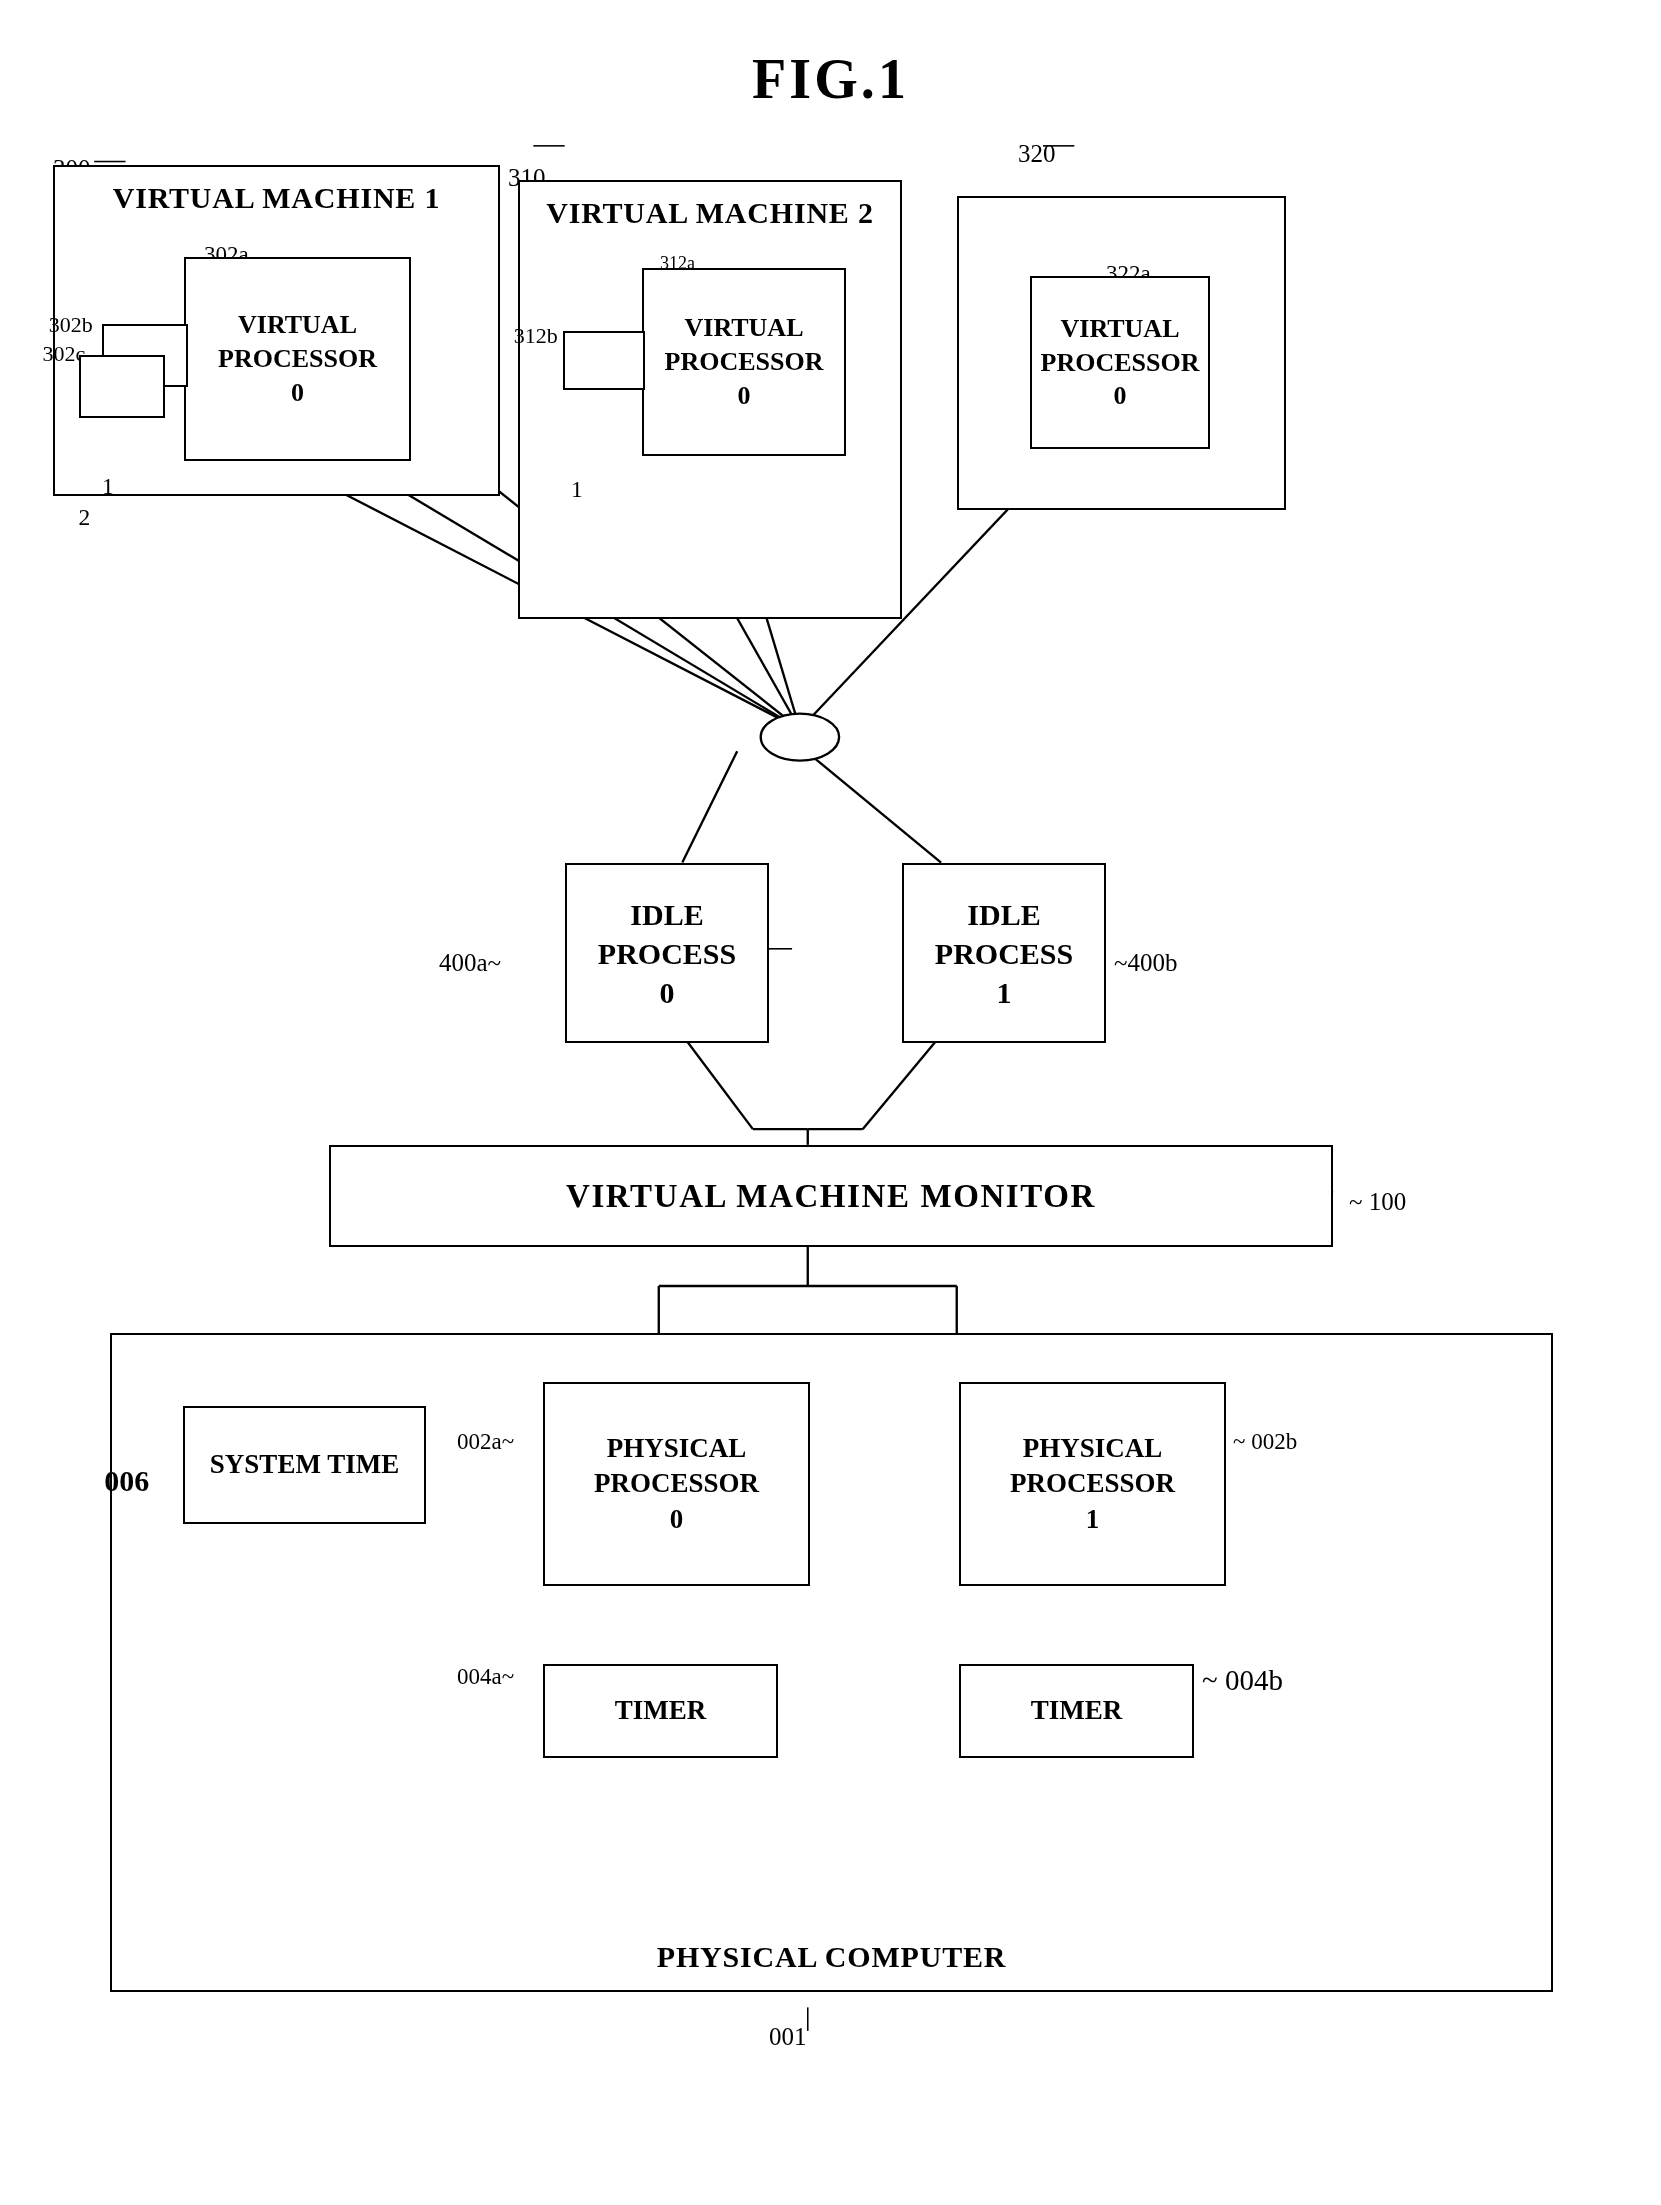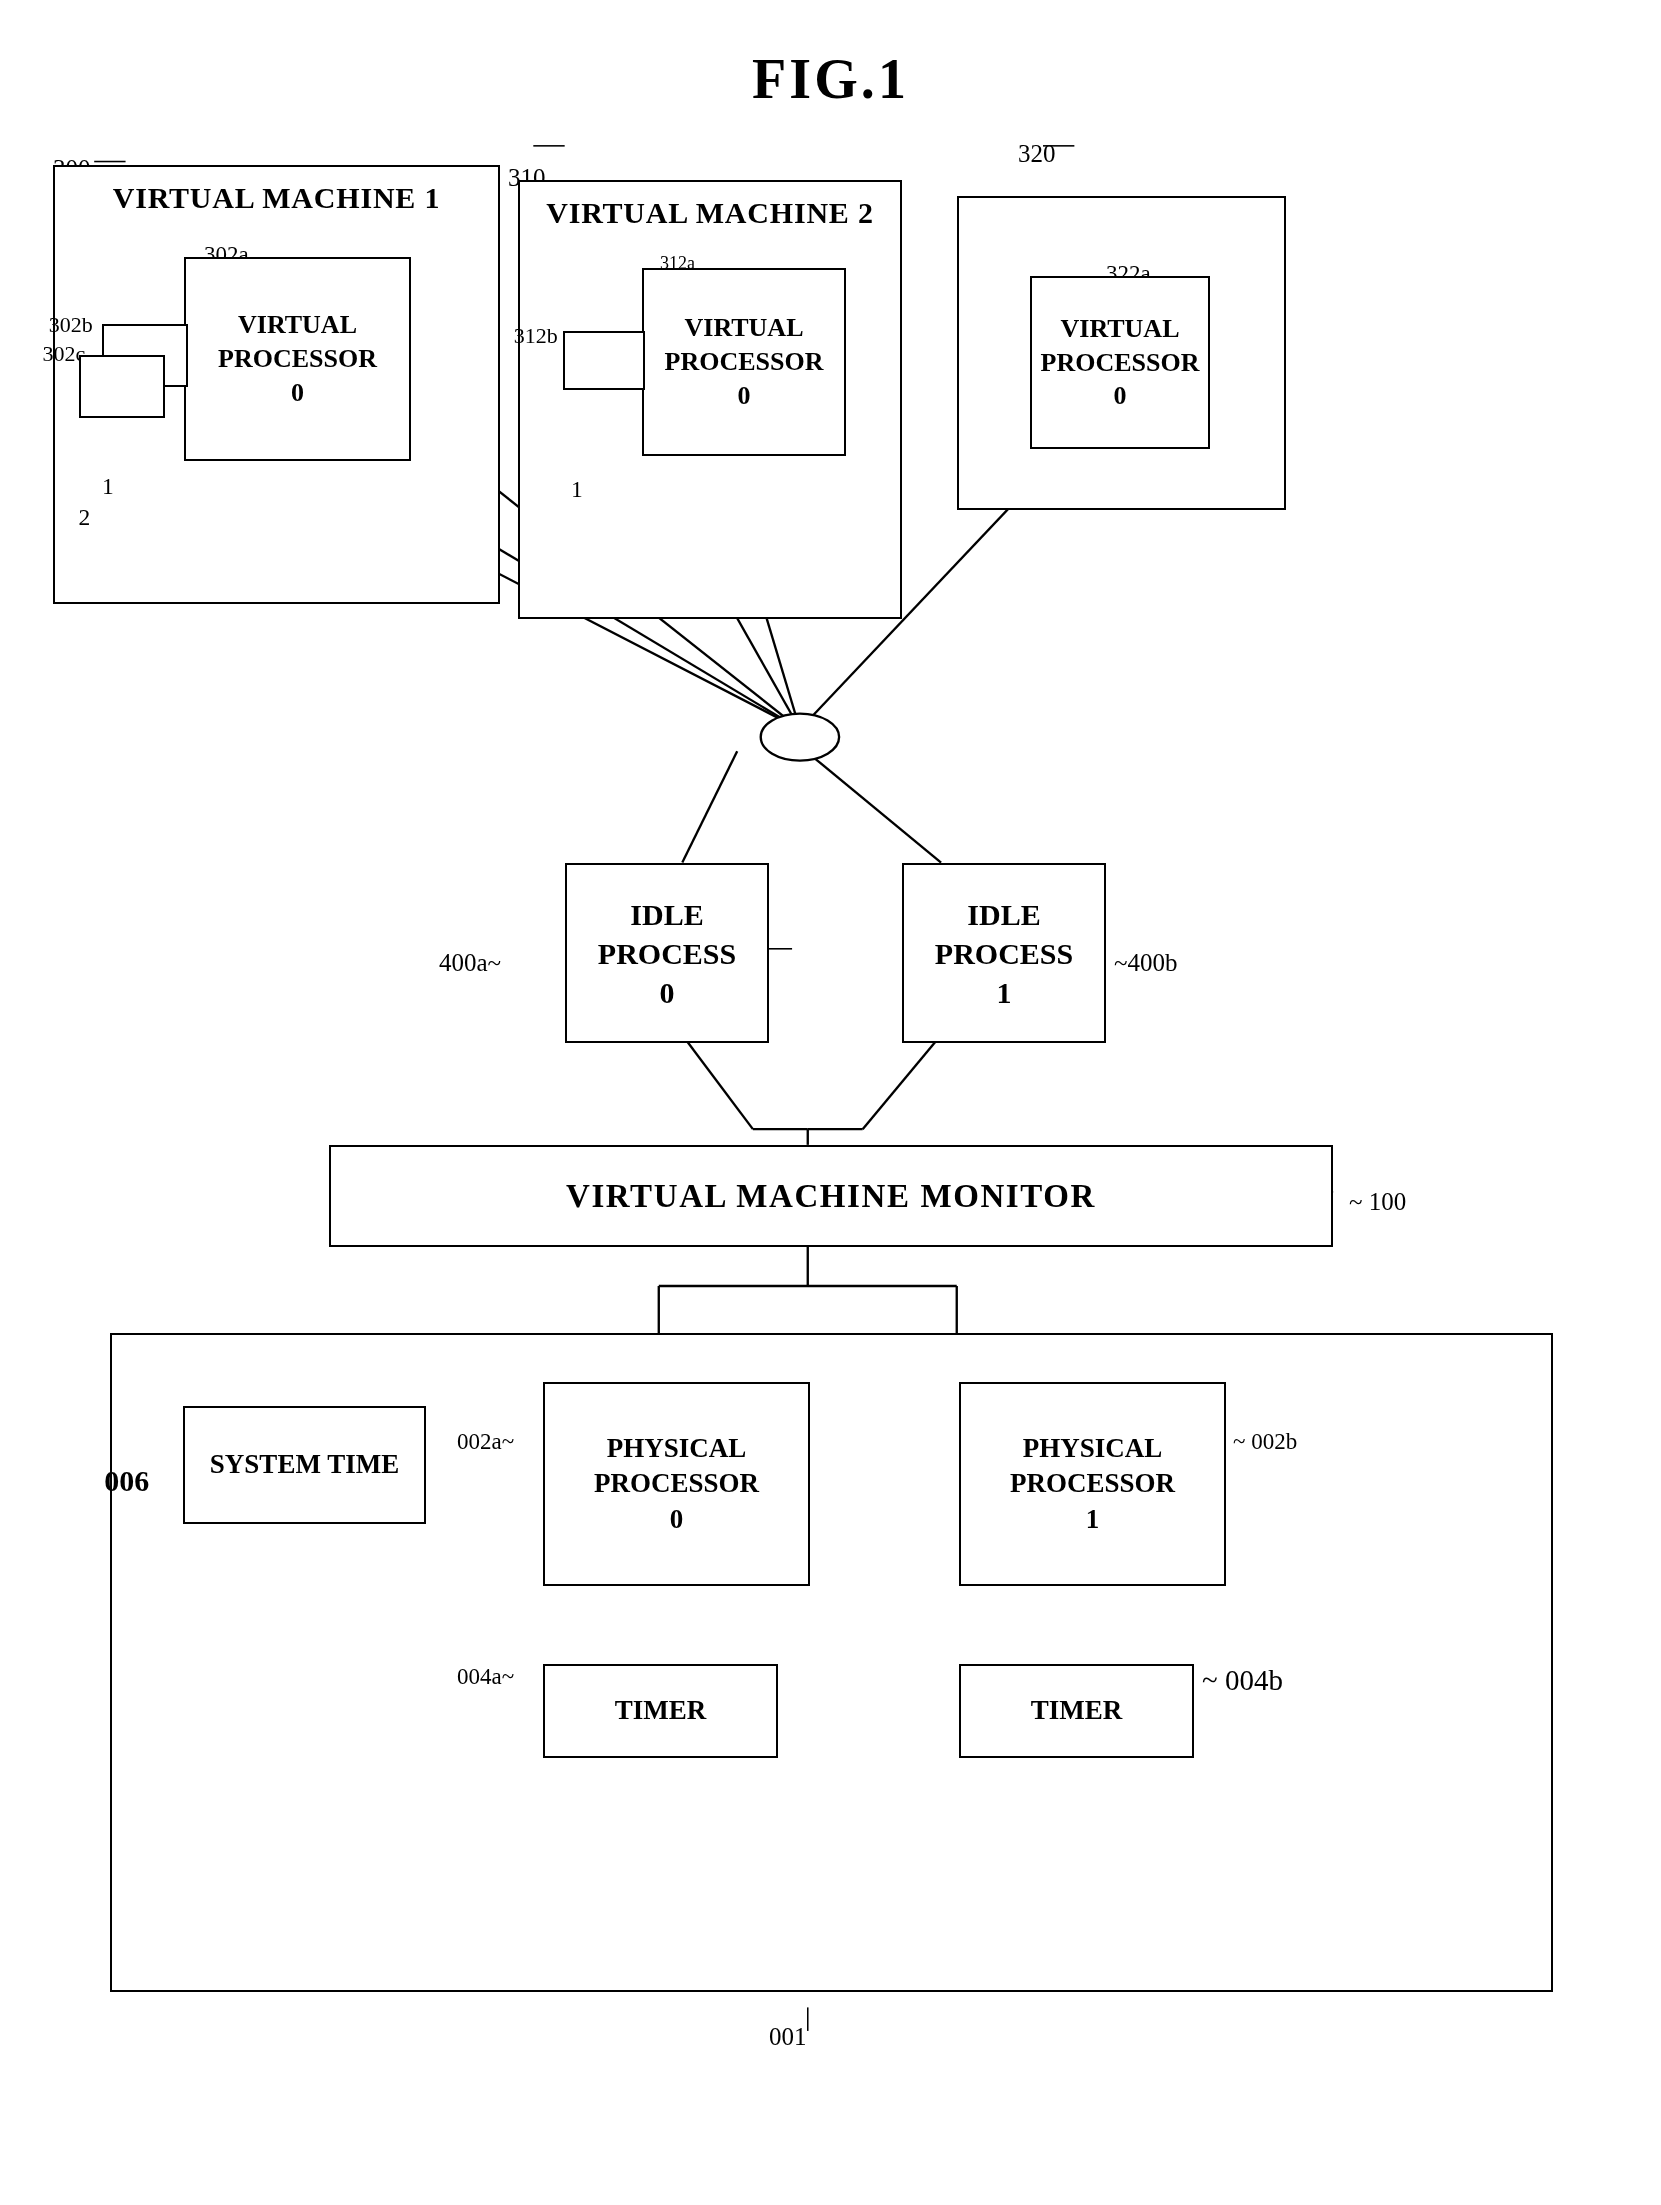--- a/index.html
+++ b/index.html
@@ -228,21 +228,21 @@
   <line x1="1540" y1="2120" x2="1500" y2="2120" stroke="#000" stroke-width="2"></line>
 
 </svg>
 
 <div class="fig-title">FIG.1</div>
 
 <div class="ref" style="top:155px; left:53px;">300</div>
 <div class="ref" style="top:140px; left:508px;margin-top:24px;">310</div>
 <div class="ref" style="top:140px; left:1018px;">320</div>
 
-<div class="vm-box vm-box-1" style="position:absolute; top:165px; left:53px; width:447px; height:439px;">
+<div class="vm-box vm-box-1" style="position:absolute; top:165px; left:53px; width:447px; height:331px;">
   <div class="vm-label">VIRTUAL MACHINE 1</div>
 
   <div class="ref" style="top:75px; left:149px; font-size:23px;">302a</div>
 
   <div class="ref" style="top:145px; left:-6.3px; font-size:22px;">302b</div>
 
   <div class="ref" style="top:174px; left:-12.5px; font-size:22px;">302c</div>
 
   <div class="vp-box" style="top:90px; left:129px; width:227px; height:204px;">
     <div class="vp-label">VIRTUAL<br>PROCESSOR<br>0</div>
@@ -314,16 +314,17 @@
   <div class="phys-inner-box" style="top:329px; left:431px; width:235px; height:94px;">
     <div class="phys-inner-label">TIMER</div>
   </div>
   <div style="position:absolute; top:329px; left:345px; font-size:23px;">004a~</div>
 
   <div class="phys-inner-box" style="top:329px; left:847px; width:235px; height:94px;">
     <div class="phys-inner-label">TIMER</div>
   </div>
   <div style="position:absolute; top:329px; left:1090px; font-size:29px;">~ 004b</div>
 
+  <div class="phys-label-bottom">PHYSICAL COMPUTER</div>
 </div>
 
 <div class="ref" style="top:2023px; left:769px;">001</div>
 
 
 </body></html>

